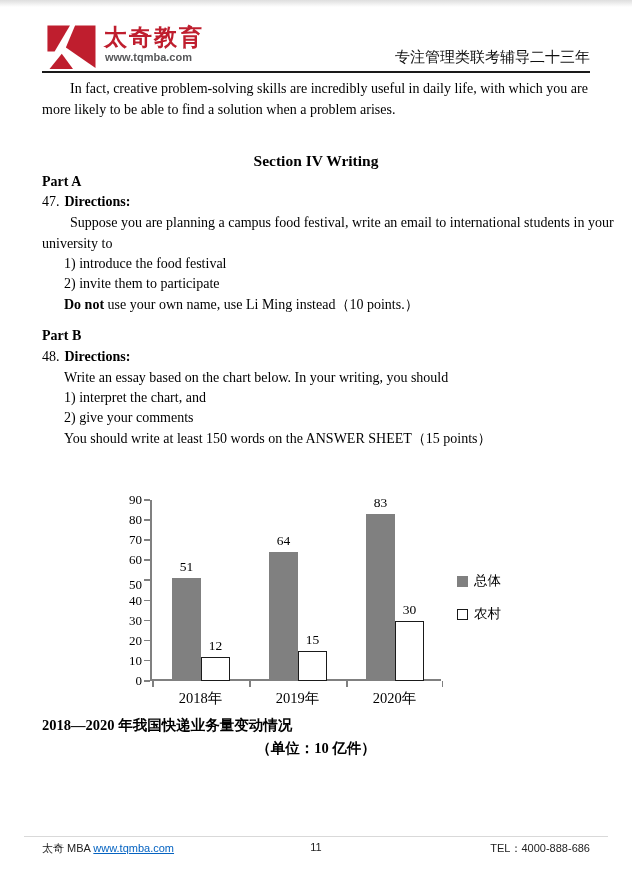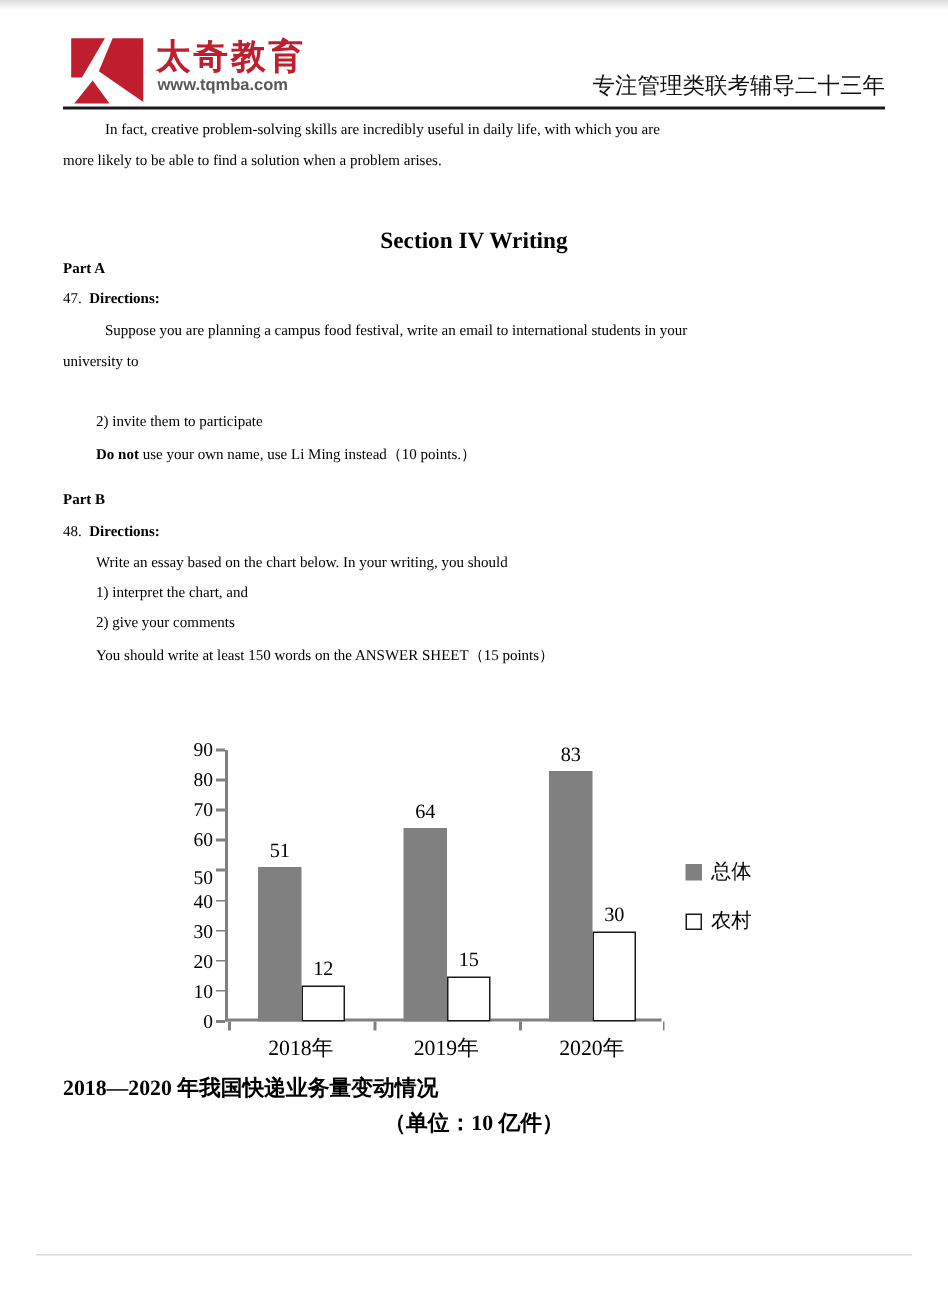--- a/index.html
+++ b/index.html
@@ -17,21 +17,21 @@
   .brand { position:absolute; left:104px; top:22px;
     font-family:"Liberation Sans","DejaVu Sans",sans-serif;
     font-weight:bold; font-size:23px; letter-spacing:2px; color:#bf1e2e; }
   .brand-url { position:absolute; left:105px; top:51px;
     font-family:"Liberation Sans","DejaVu Sans",sans-serif;
     font-weight:bold; font-size:11px; color:#57585a; }
   .tagline { position:absolute; right:42px; top:48px; font-size:15px; color:#111; }
   .header-rule { position:absolute; left:42px; right:42px; top:71px; height:2px; background:#1a1a1a; }
 
   
-  .line { position:absolute; left:42px; font-size:10px; white-space:nowrap; }
+  .line { position:absolute; left:42px; font-size:14px; white-space:nowrap; }
   .ind1 { left:70px; }
   .ind2 { left:64px; }
   .bold { font-weight:bold; }
   .dirlabel { font-weight:bold; margin-left:5px; }
   .section-title { position:absolute; left:42px; right:42px; top:152px;
     text-align:center; font-weight:bold; font-size:15.5px; }
 
   
   .chart { position:absolute; left:102px; top:490px; width:470px; height:230px; font-size:13px; }
   .yaxis-labels { position:absolute; left:0; top:10px; width:40px; height:181px; }
@@ -82,20 +82,21 @@
   <div class="line" style="top:102px">more likely to be able to find a solution when a problem arises.</div>
 
   <div class="section-title">Section IV Writing</div>
 
   <div class="line bold" style="top:174px">Part A</div>
   <div class="line" style="top:194px">
     <span>47.</span><span class="dirlabel">Directions:</span>
   </div>
   <div class="line ind1" style="top:215px">Suppose you are planning a campus food festival, write an email to international students in your</div>
   <div class="line" style="top:236px">university to</div>
+  <div class="line ind2" style="top:256px">1) introduce the food festival</div>
   <div class="line ind2" style="top:276px">2) invite them to participate</div>
   <div class="line ind2" style="top:296px">
     <span class="bold">Do not</span><span> use your own name, use Li Ming instead（10 points.）</span>
   </div>
 
   <div class="line bold" style="top:328px">Part B</div>
   <div class="line" style="top:349px">
     <span>48.</span><span class="dirlabel">Directions:</span>
   </div>
   <div class="line ind2" style="top:370px">Write an essay based on the chart below. In your writing, you should</div>
@@ -155,13 +156,20 @@
         <div class="legend-item">
           <div class="legend-swatch" style="background: rgb(255, 255, 255); border: 1.5px solid rgb(26, 26, 26);"></div>
           <div class="legend-label">农村</div>
         </div>
       </div>
   </div>
   <div class="chart-caption">2018—2020 年我国快递业务量变动情况</div>
   <div class="chart-caption2">（单位：10 亿件）</div>
 
   <div class="footer-rule"></div>
+  <div class="footer">
+    <div class="footer-left">
+      <span>太奇 MBA </span><a class="footer-link">www.tqmba.com</a>
+    </div>
+    <div class="footer-page">11</div>
+    <div class="footer-tel">TEL：4000-888-686</div>
+  </div>
 </div>
 
 </body></html>

